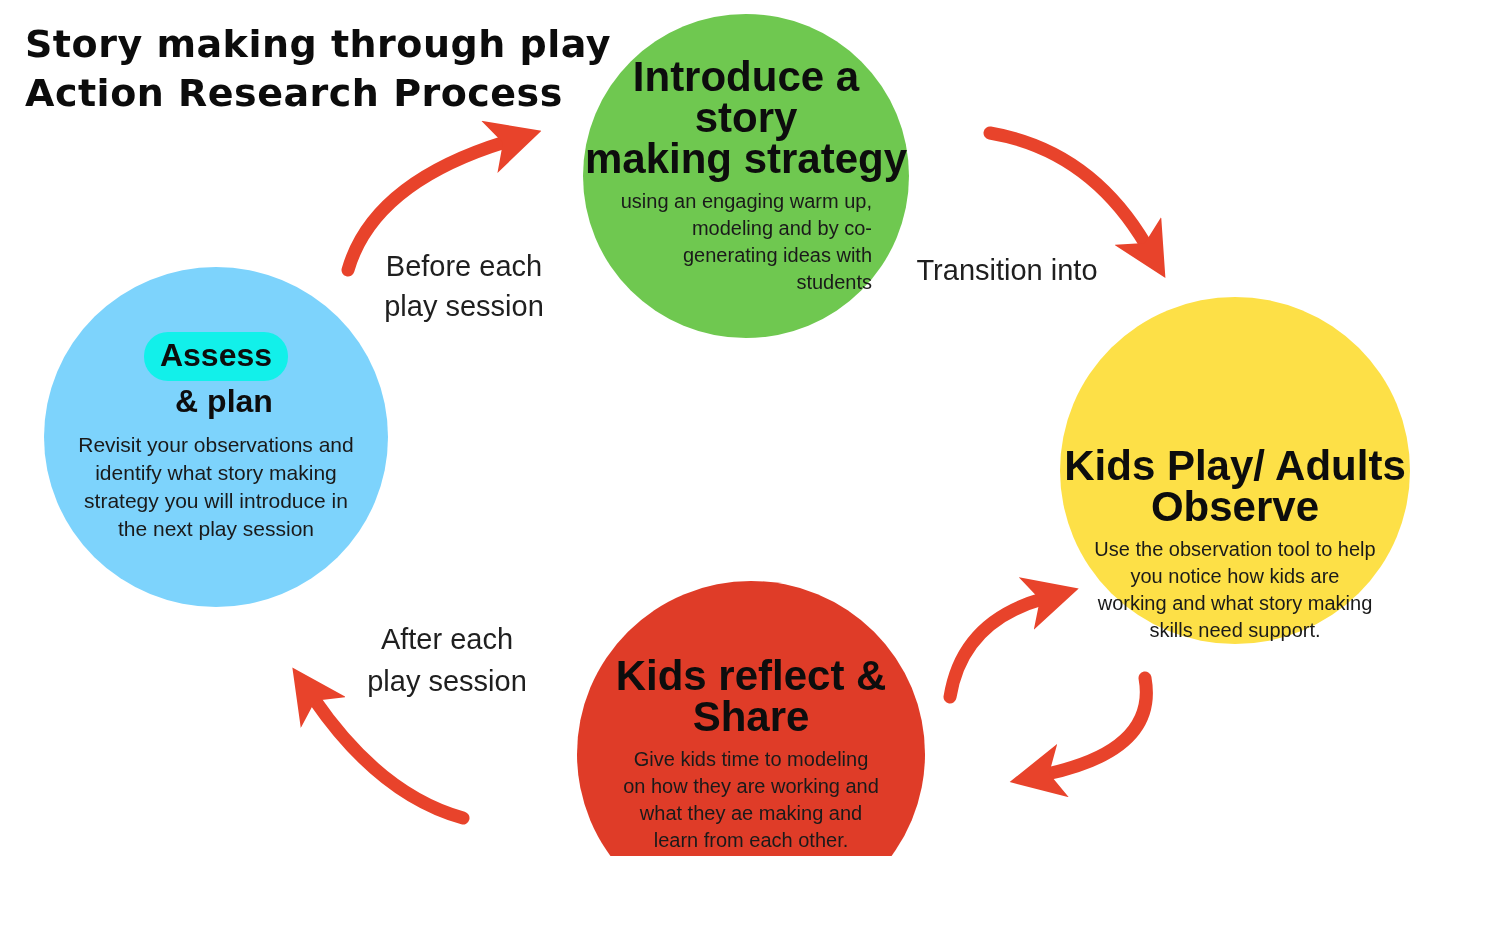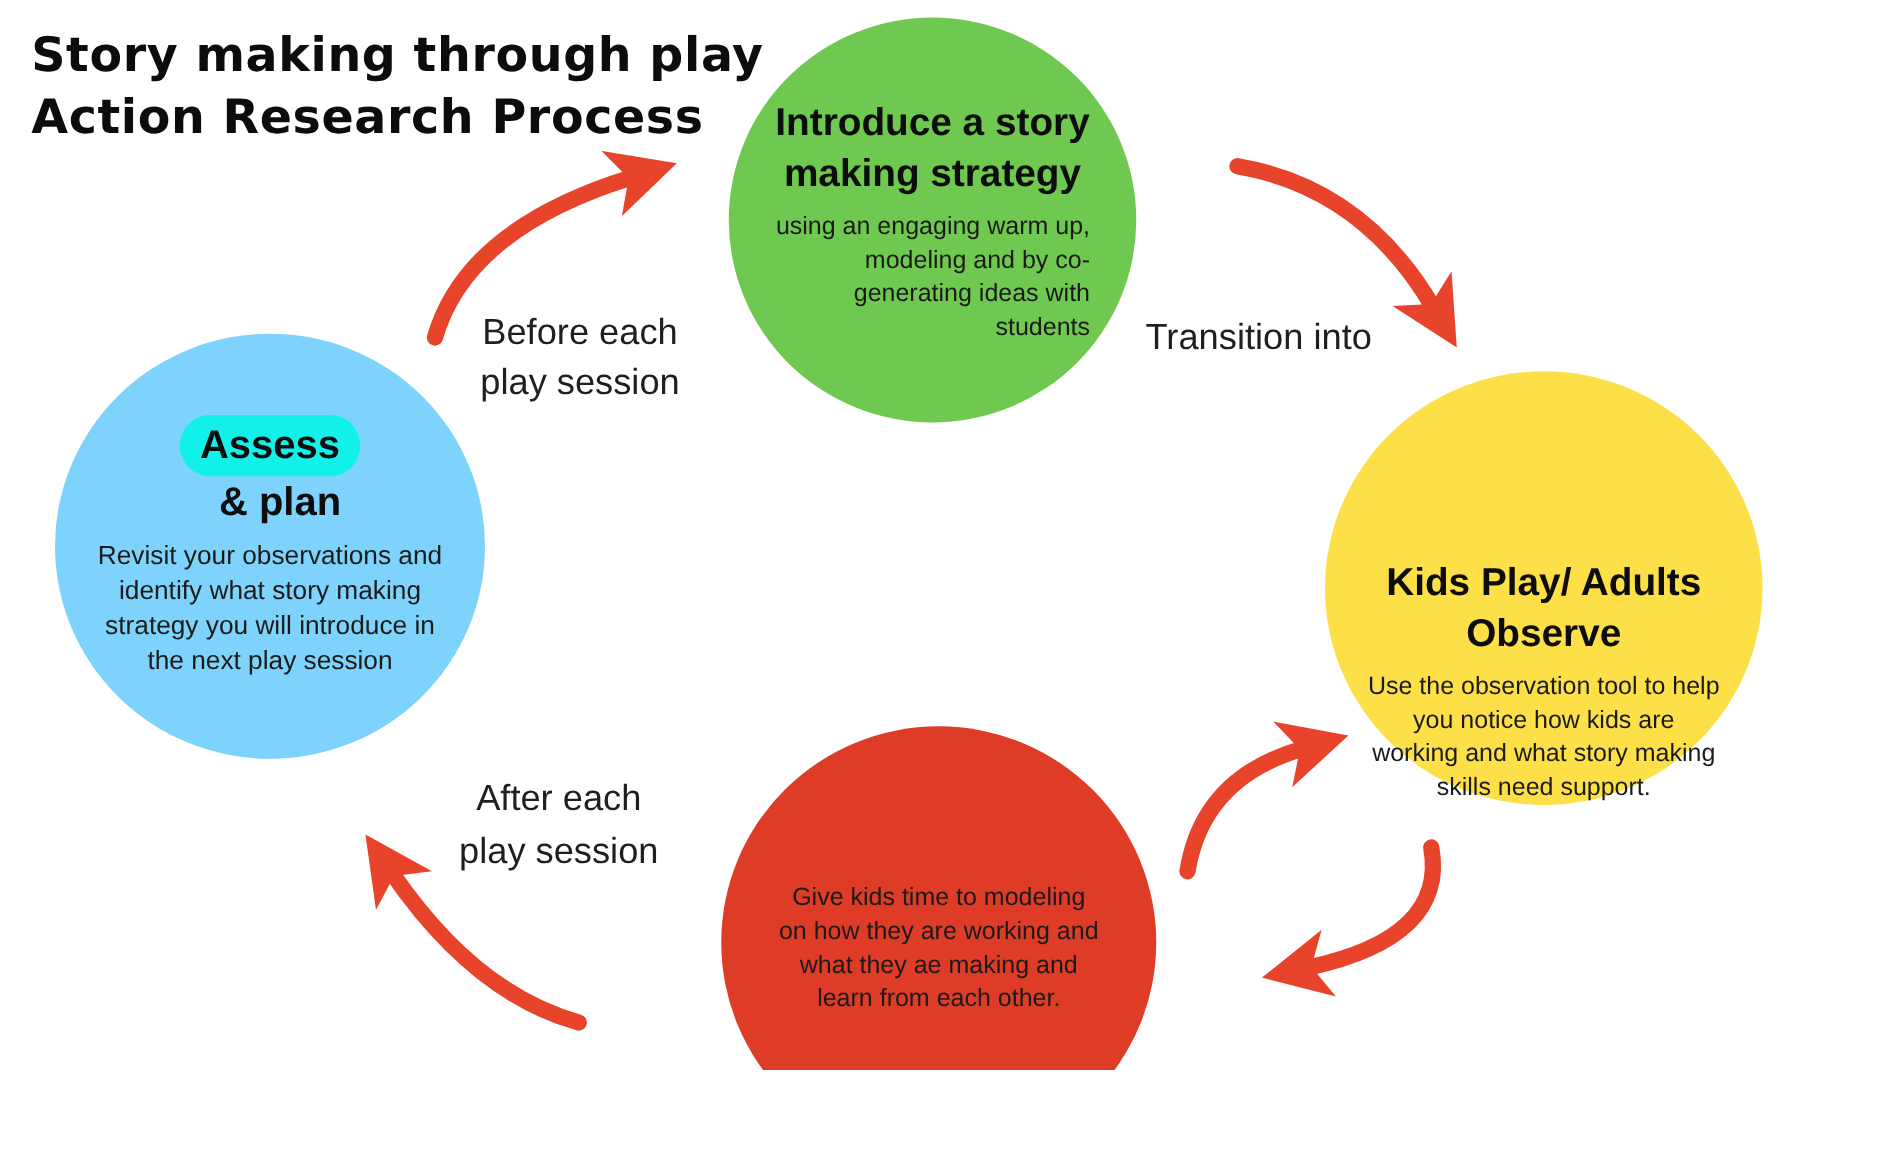--- a/index.html
+++ b/index.html
@@ -29,21 +29,21 @@
     position: absolute;
     border-radius: 50%;
     display: flex;
     flex-direction: column;
     align-items: center;
     justify-content: center;
     text-align: center;
   }
   .circle .heading {
     font-weight: bold;
-    font-size: 31px;
+    font-size: 42px;
     line-height: 41px;
     color: #0d0d0d;
   }
   .circle .heading span { display: block; }
   .circle .body {
     margin-top: 9px;
     font-size: 20px;
     line-height: 27px;
     color: #1a1a1a;
   }
@@ -114,20 +114,24 @@
 
   <div class="circle circle-observe" style="background-color: #fde047; justify-content: flex-end;">
     <div class="heading">
       <span>Kids Play/ Adults</span>
       <span>Observe</span>
     </div>
     <div class="body">Use the observation tool to help you notice how kids are working and what story making skills need support.</div>
   </div>
 
   <div class="circle circle-reflect" style="background-color: rgb(223, 60, 40);">
+    <div class="heading">
+      <span>Kids reflect &amp;</span>
+      <span>Share</span>
+    </div>
     <div class="body">Give kids time to modeling on how they are working and what they ae making and learn from each other.</div>
   </div>
 
   <div class="circle circle-assess" style="background-color: #7dd3fc;">
     <div class="heading">
       <span class="hl-pill" style="background-color: rgb(18, 240, 234);">Assess</span><span class="assess-rest" style="display:inline;">&amp; plan</span>
     </div>
     <div class="body">Revisit your observations and identify what story making strategy you will introduce in the next play session</div>
   </div>
 

